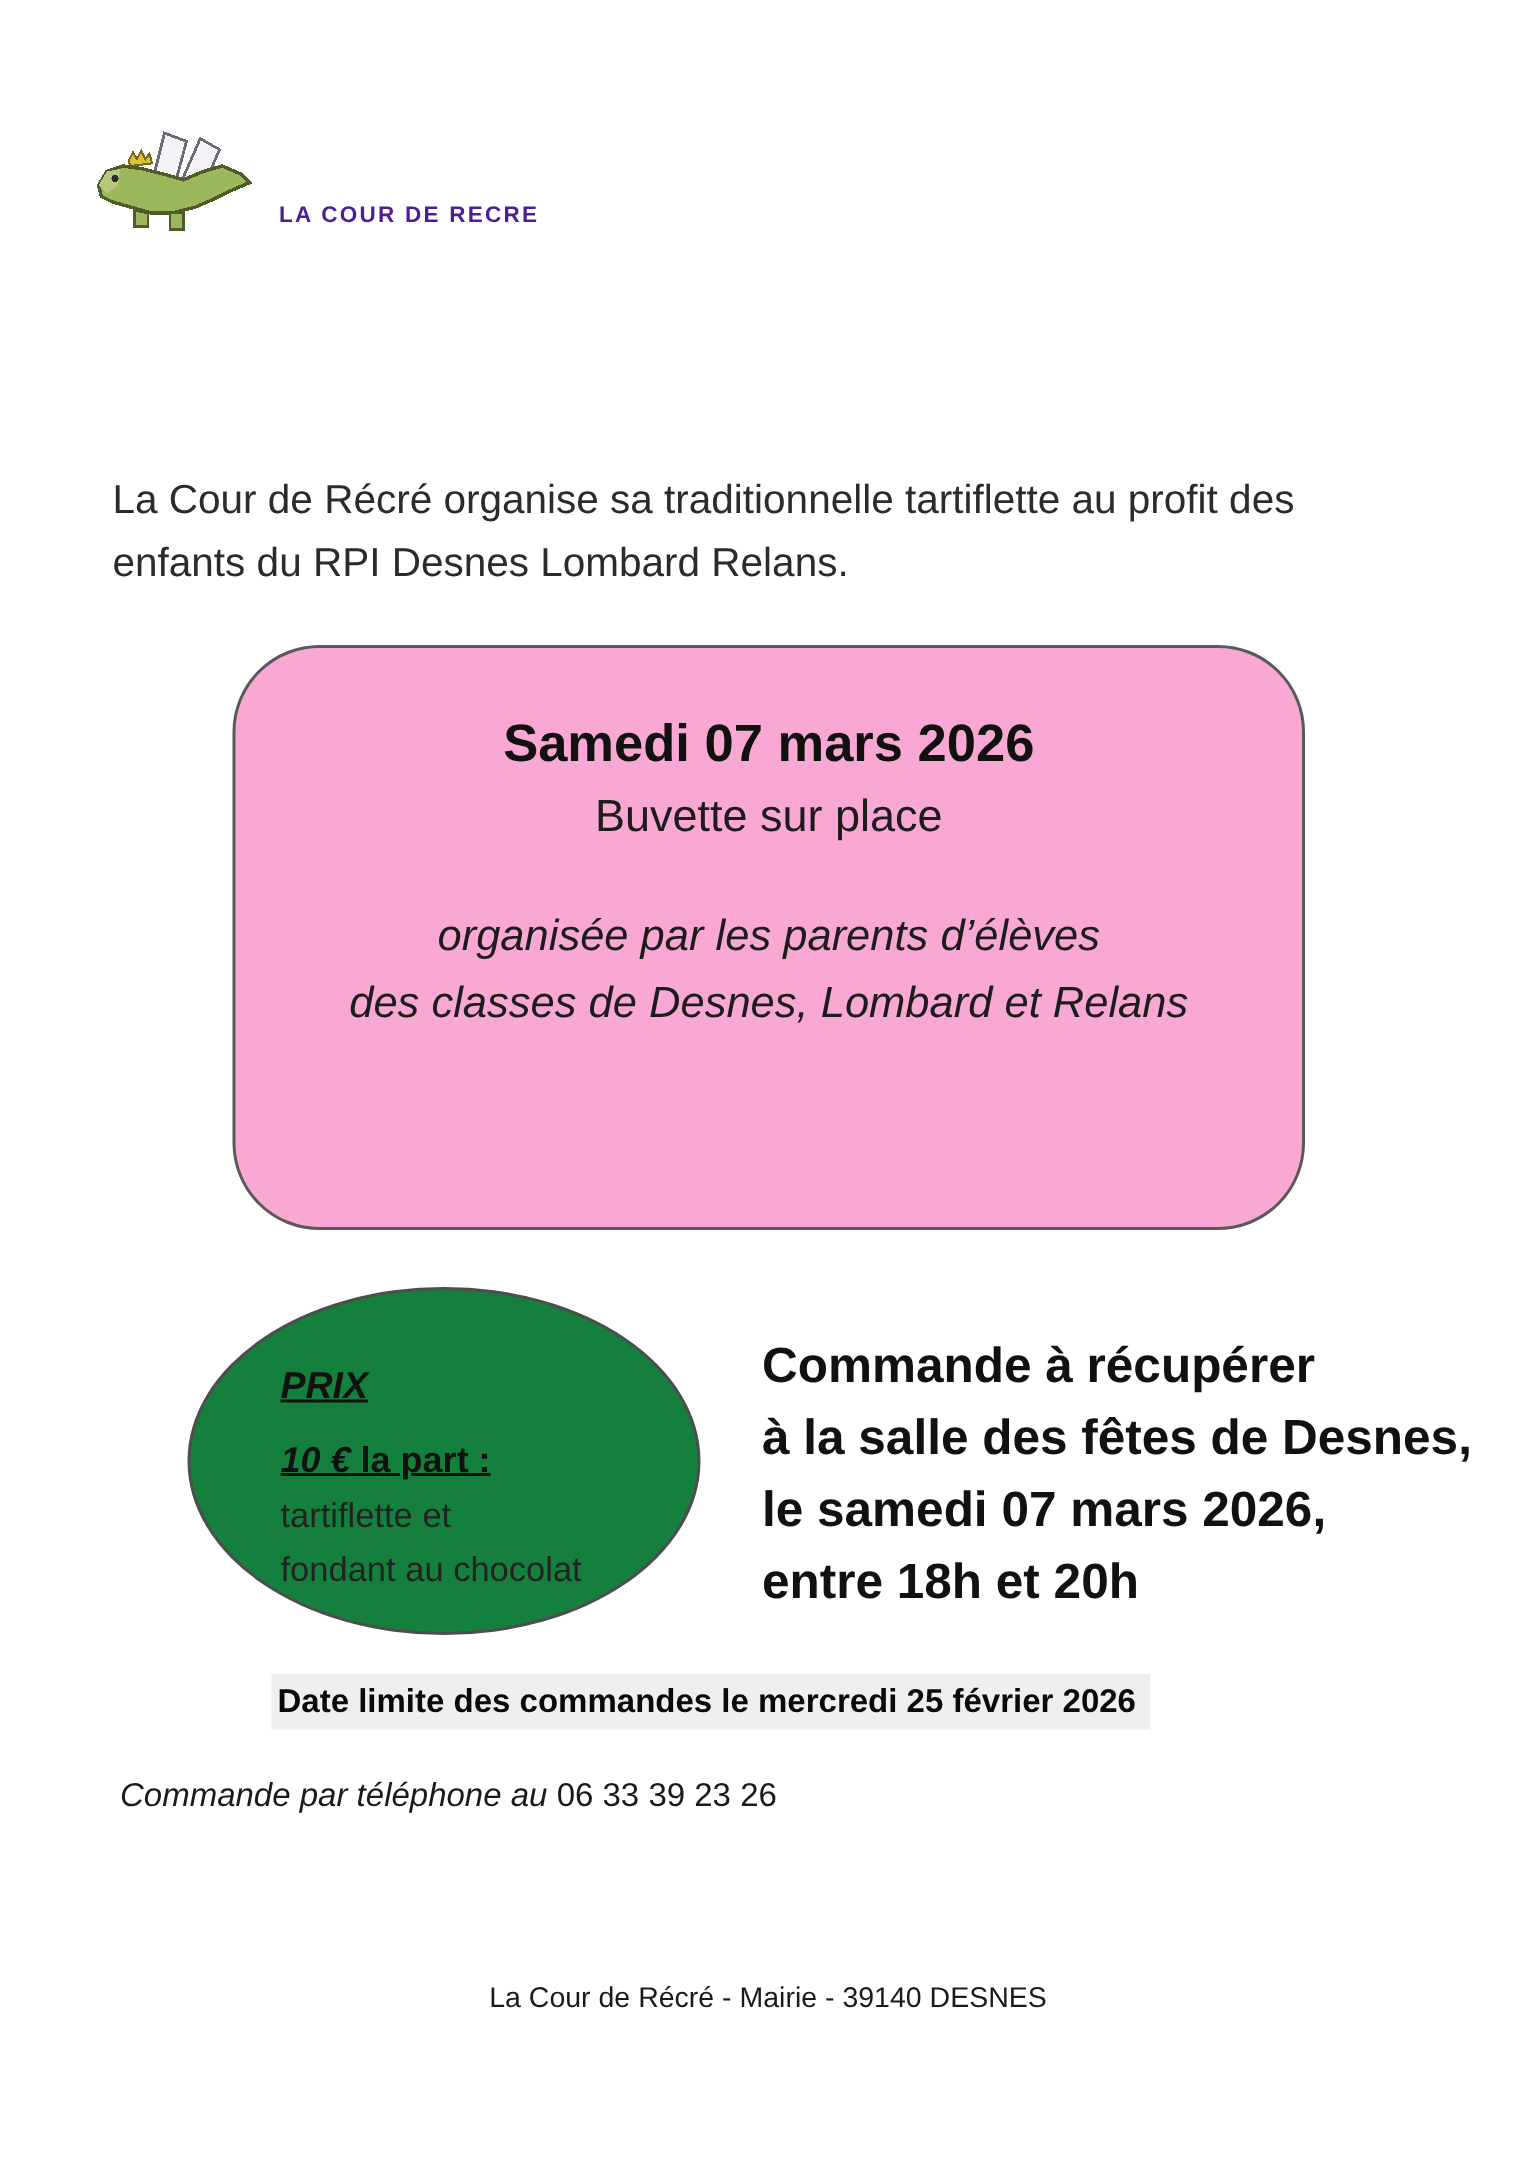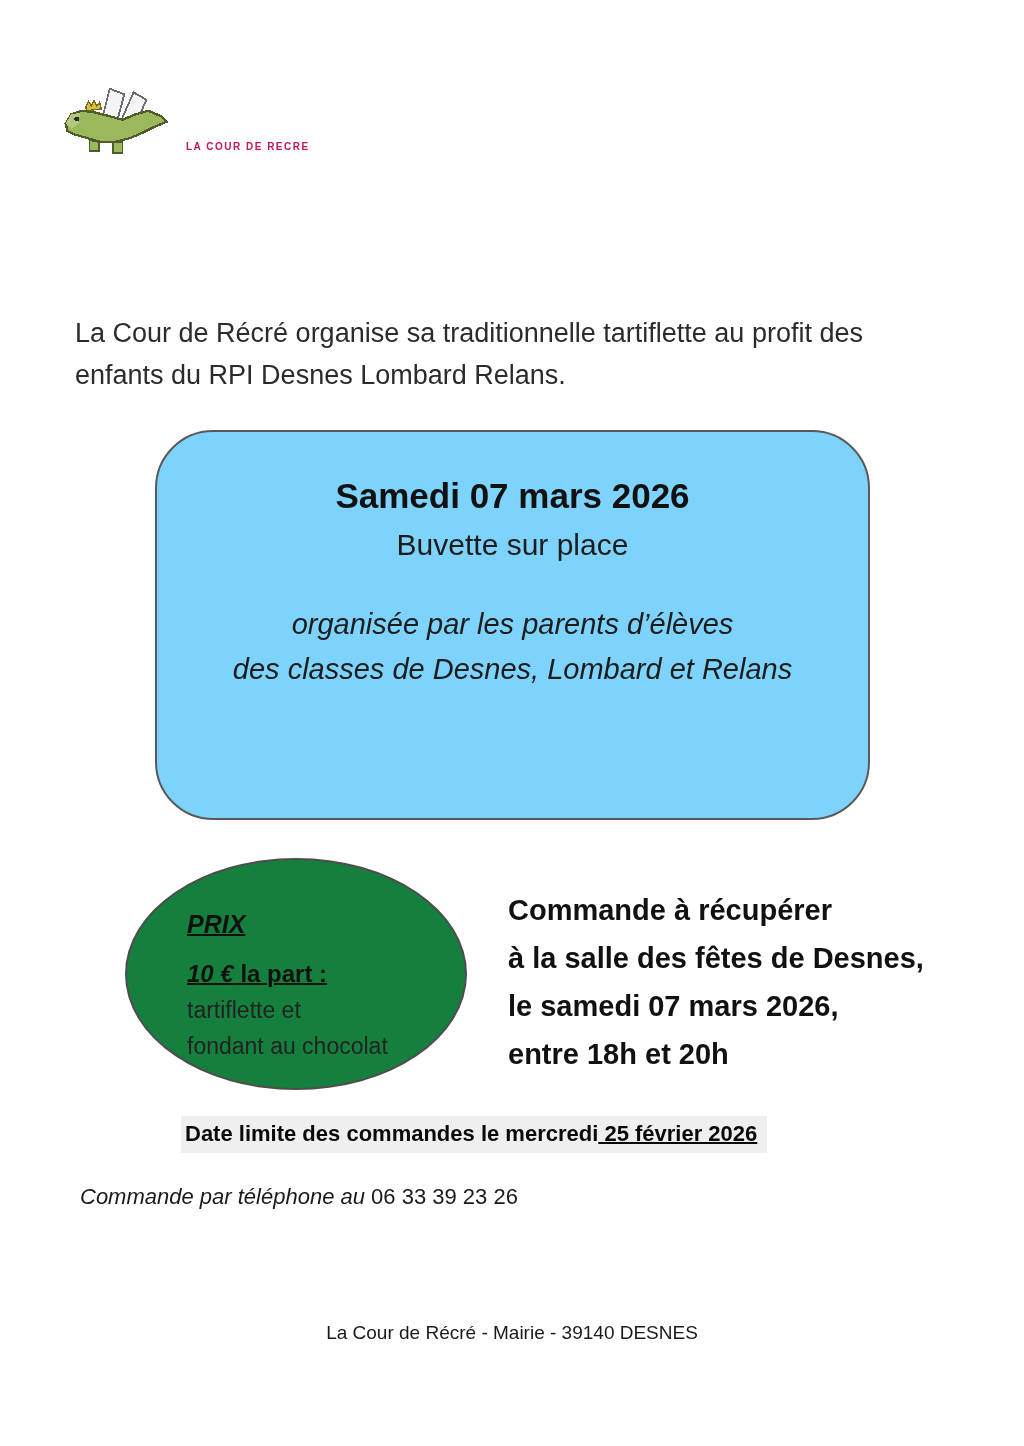--- a/index.html
+++ b/index.html
@@ -19,24 +19,24 @@
   
   .logo {
     position: absolute;
     left: 62px; top: 84px;
     display: flex;
     align-items: flex-end;
     gap: 14px;
   }
   .logo-art { width: 110px; height: 80px; }
   .logo-text {
-    font-size: 10px;
+    font-size: 15px;
     font-weight: 700;
     letter-spacing: 1.5px;
-    color: #be185d;
+    color: #4c1d95;
     padding-bottom: 12px;
   }
 
   
   .title-wrap {
     position: absolute;
     left: 0; top: 196px;
     width: 100%;
     text-align: center;
   }
@@ -58,21 +58,21 @@
     font-size: 27px;
     line-height: 42px;
     color: #2b2b2b;
   }
 
   
   .event-box {
     position: absolute;
     left: 155px; top: 430px;
     width: 715px; height: 390px;
-    background: #7dd3fc;
+    background: #f9a8d4;
     border: 2px solid #595959;
     border-radius: 58px;
     text-align: center;
     padding-top: 44px;
   }
   .event-date {
     font-size: 35px;
     font-weight: 700;
     color: #111;
   }
@@ -130,38 +130,37 @@
   .price-item {
     margin-top: 9px;
     font-size: 23px;
     color: #222;
   }
 
   
   .pickup {
     position: absolute;
     left: 508px; top: 886px;
-    font-size: 29px;
+    font-size: 33px;
     font-weight: 700;
     line-height: 48px;
     color: #111;
   }
 
   
   .deadline {
     position: absolute;
     left: 181px; top: 1116px;
     background: #efefef;
     padding: 5px 10px 6px 4px;
     font-size: 22px;
     font-weight: 700;
     color: #0a0a0a;
   }
   .deadline-date {
-    text-decoration: underline;
     text-decoration-thickness: 2px;
     text-align: center;
   }
 
   
   .contact-phone {
     position: absolute;
     left: 80px; top: 1184px;
     font-size: 22px;
     color: #1a1a1a;

